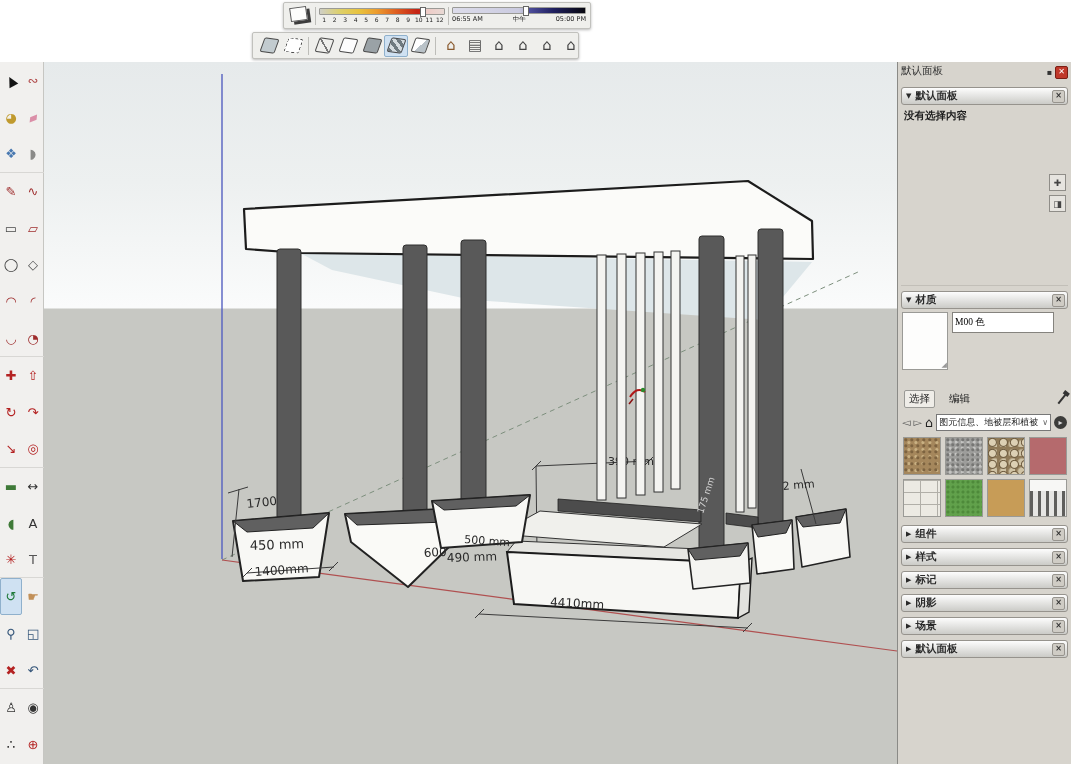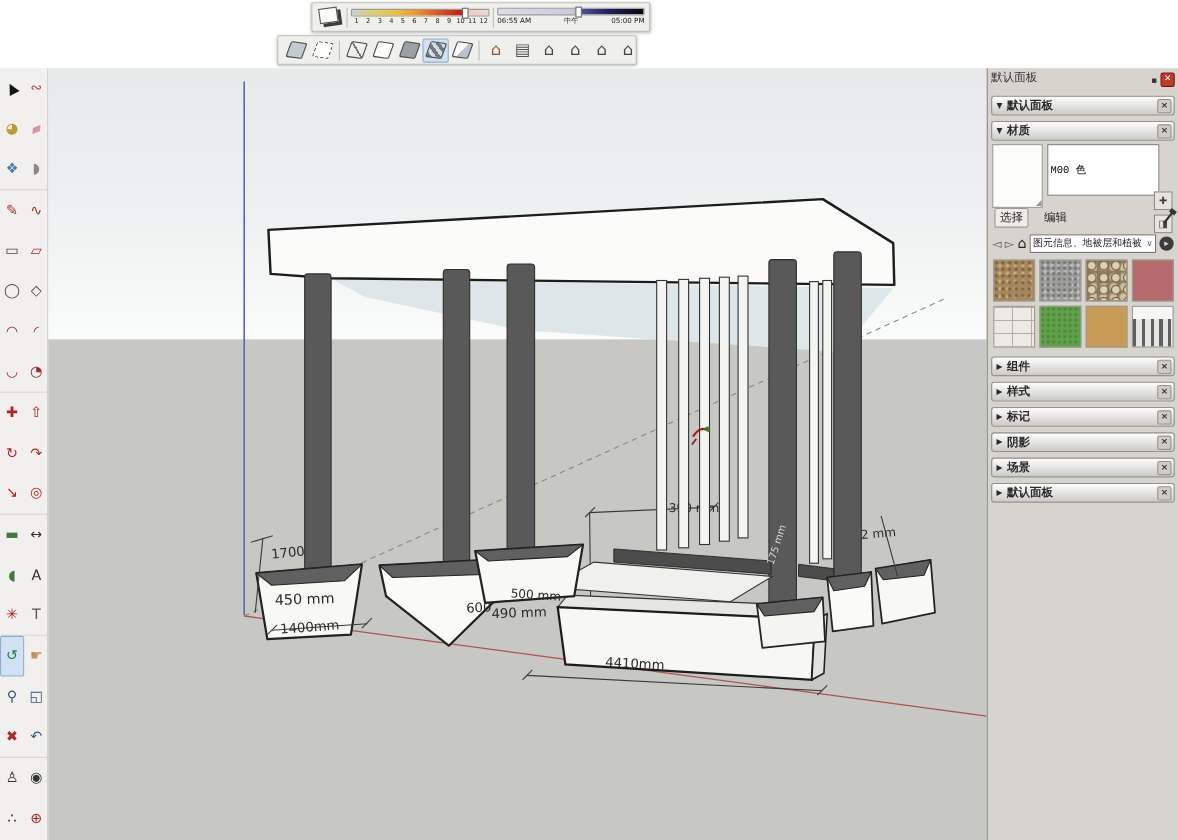--- a/index.html
+++ b/index.html
@@ -60,26 +60,26 @@
      background:linear-gradient(#fdfdfd,#cbcbc7);display:flex;align-items:center;padding:0 4px;font-weight:bold;color:#2a2a2a}
   .sec-header .arr{font-size:7px;margin-right:4px}
   .sec-header .closebox{position:absolute;right:2px;top:1.5px}
   #ei-body{height:172px;border-bottom:1px solid #c2bfb8;padding:4px 3px;font-weight:bold;color:#1d1d1d}
   
   #mat-body{padding:3px 1px}
   #mat-top{display:flex}
   #mat-preview{width:44px;height:56px;background:#fdfdfc;border:1px solid #9a9a96;position:relative}
   #mat-preview .grip{position:absolute;right:0;bottom:0;font-size:7px;color:#999}
   #mat-right{flex:1;padding-left:4px}
-  #mat-name{width:96px;height:13px;background:#fff;border:1px solid #85837e;font-size:9.5px;padding:16px 2px;
-     font-family:Liberation Mono, monospace}
+  #mat-name{width:96px;height:13px;background:#fff;border:1px solid #85837e;font-size:9.5px;padding:3px 2px;
+     font-family:Liberation Serif, serif}
   #mat-btns{position:absolute;right:5px;top:112px;display:flex;flex-direction:column;gap:4px}
   .mini-btn{width:15px;height:15px;background:#e6e4df;border:1px solid #8f8d88;display:flex;
      align-items:center;justify-content:center;font-size:9px;color:#444}
-  #mat-tabs{display:flex;align-items:center;margin-top:0;gap:10px;padding-left:2px}
+  #mat-tabs{display:flex;align-items:center;margin-top:20px;gap:10px;padding-left:2px}
   .mtab{padding:1px 4px;color:#222}
   .mtab.active{background:#efede8;border:1px solid #9a9a96;border-radius:2px}
   #eyedropper{margin-left:auto;margin-right:4px;width:2px;height:12px;background:#333;transform:rotate(38deg);position:relative}
   #eyedropper:after{content:"";position:absolute;top:-3px;left:-2px;width:6px;height:4px;background:#333}
   #mat-nav{display:flex;align-items:center;margin-top:6px;gap:3px}
   .navbtn{font-size:11px;color:#555;line-height:1}
   #home-btn{font-size:13px;color:#222}
   #mat-dropdown{flex:1;height:15px;background:#fff;border:1px solid #777;font-size:9px;display:flex;
      align-items:center;padding:0 2px;white-space:nowrap;overflow:hidden}
   #mat-dropdown .chev{margin-left:auto;color:#666;font-size:8px}
@@ -405,20 +405,23 @@
     <span>默认面板</span>
     <span id="panel-pin">▪</span>
     <div class="closebox" id="panel-close">✕</div>
   </div>
 
   <div class="sec-header">
     <span class="arr">▼</span>
     <span>默认面板</span>
     <div class="closebox">×</div>
   </div>
+  <div id="ei-body">
+    <span>没有选择内容</span>
+  </div>
 
   <div class="sec-header">
     <span class="arr">▼</span>
     <span>材质</span>
     <div class="closebox">×</div>
   </div>
   <div id="mat-body">
     <div id="mat-top">
       <div id="mat-preview">
         <span class="grip">◢</span>

